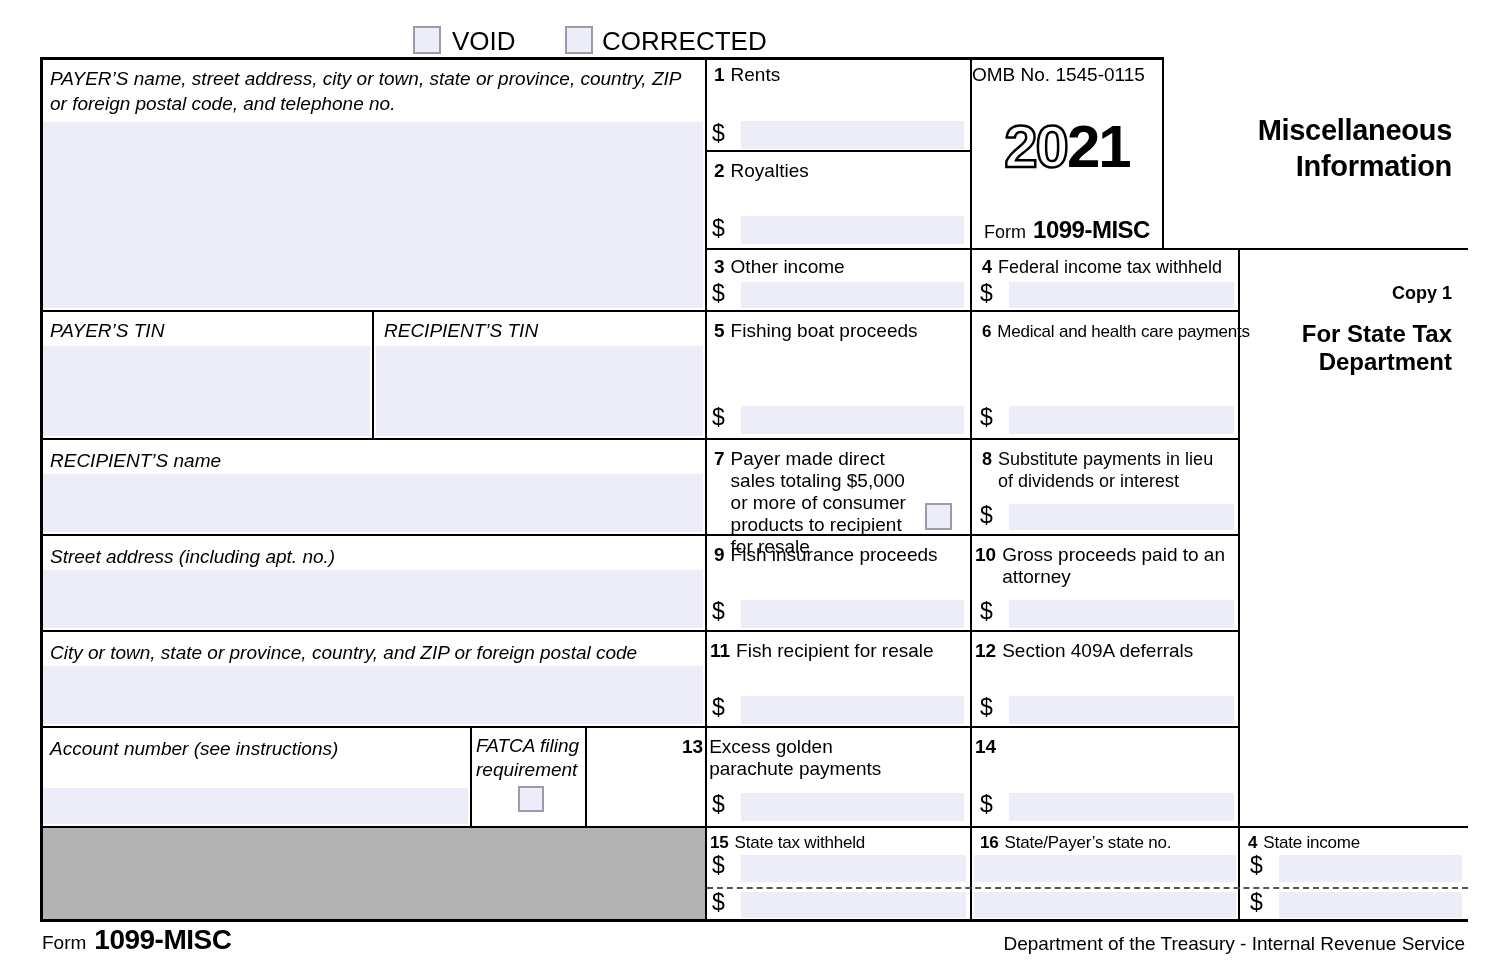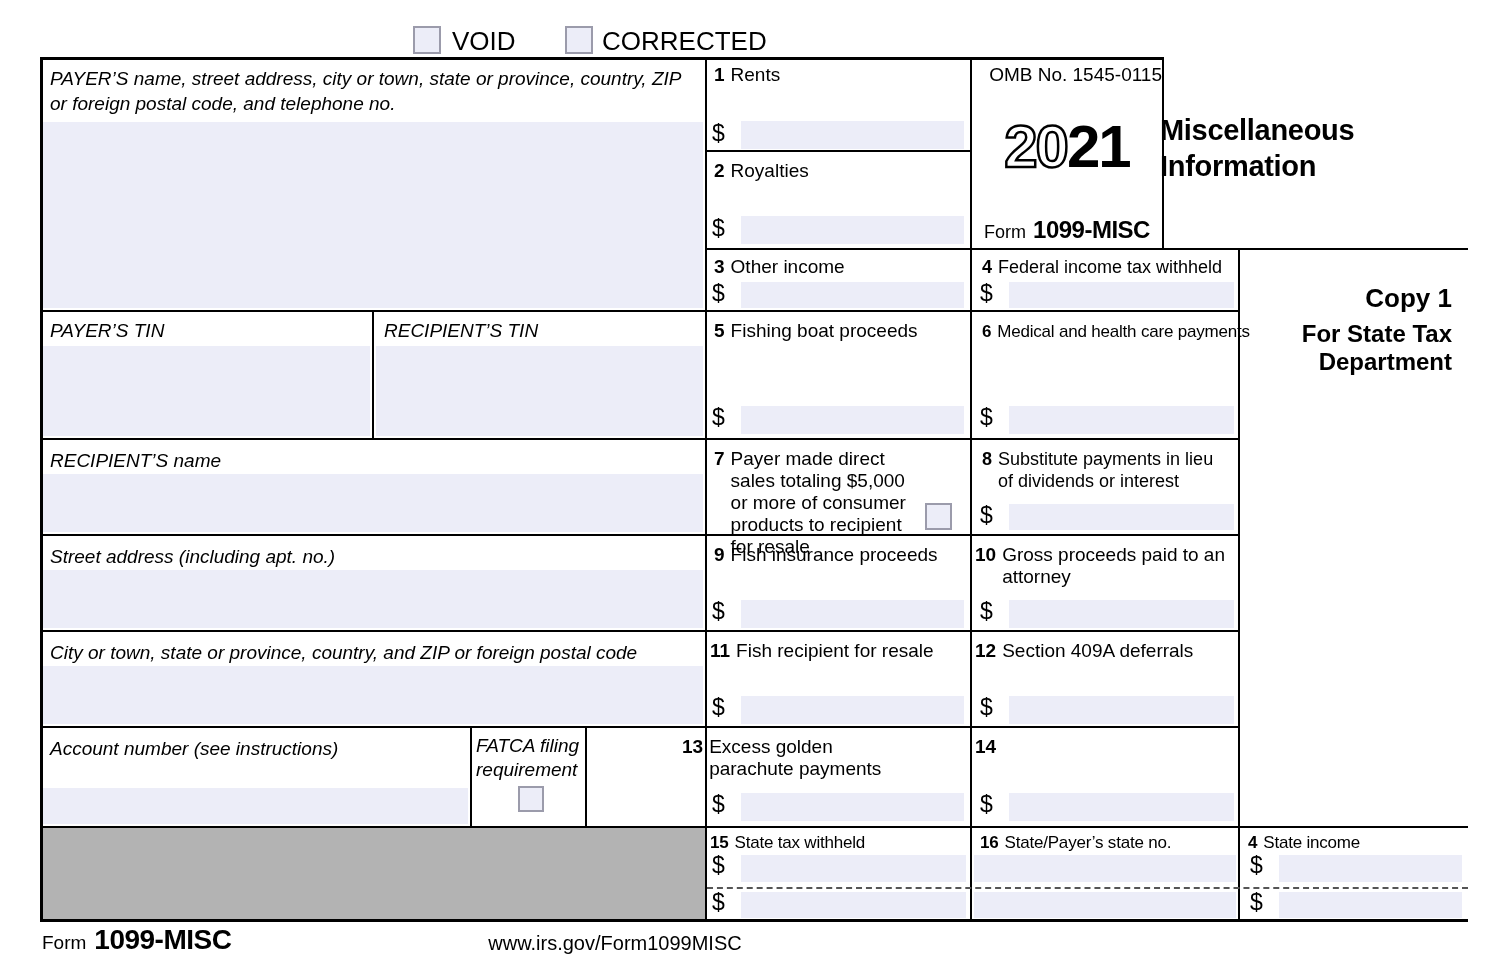--- a/index.html
+++ b/index.html
@@ -10,26 +10,26 @@
   .input-strip{position:absolute;background:var(--input-bg,#ecedf8);}
   .checkbox{position:absolute;background:var(--input-bg,#ecedf8);border:2px solid var(--cb-border,#9b9bab);box-sizing:border-box;}
   .grayblock{position:absolute;background:var(--gray-block,#b3b3b3);}
   .toplabel{position:absolute;font-size:26px;line-height:28px;}
   .plain-lbl{position:absolute;font-size:19px;line-height:25px;font-style:italic;}
   .lbl-row{position:absolute;display:flex;gap:6px;font-size:19px;line-height:22px;}
   .lbl-row .num{font-weight:bold;white-space:nowrap;}
   .lbl-row.condensed{font-size:17px;letter-spacing:-0.2px;}
   .lbl-row.nowrap .txt{white-space:nowrap;}
   .dollar{position:absolute;font-size:23px;line-height:24px;}
-  .omb{position:absolute;text-align:right;font-size:19px;}
+  .omb{position:absolute;text-align:left;font-size:19px;}
   .form-badge{position:absolute;display:flex;justify-content:center;align-items:baseline;gap:7px;}
   .form-badge .small{font-size:18px;}
   .form-badge .big{font-size:24px;font-weight:bold;letter-spacing:-0.5px;}
-  .main-title{position:absolute;text-align:left;font-size:29px;font-weight:bold;line-height:36px;letter-spacing:-0.3px;}
-  .copy-title{position:absolute;text-align:right;font-size:26px;font-weight:bold;}
+  .main-title{position:absolute;text-align:right;font-size:29px;font-weight:bold;line-height:36px;letter-spacing:-0.3px;}
+  .copy-title{position:absolute;text-align:right;font-size:18px;font-weight:bold;}
   .copy-sub{position:absolute;text-align:right;font-size:24px;font-weight:bold;line-height:28px;}
   .footer-form{position:absolute;display:flex;align-items:baseline;gap:8px;}
   .footer-form .small{font-size:19px;}
   .footer-form .big{font-size:28px;font-weight:bold;letter-spacing:-0.5px;}
   .footer-url{position:absolute;font-size:20px;text-align:center;}
   .footer-dept{position:absolute;font-size:19px;text-align:right;}
   .year-svg{position:absolute;}
 </style>
 </head>
 <body>
@@ -227,15 +227,15 @@
   </div>
   <div class="dollar" style="left:1250px;top:853px">$</div>
   <div class="input-strip" style="left:1279px;top:855px;width:183px;height:27px"></div>
   <div class="dollar" style="left:1250px;top:890px">$</div>
   <div class="input-strip" style="left:1279px;top:892px;width:183px;height:26px"></div>
 
   <div class="footer-form" style="left:42px;top:924px">
     <span class="small">Form</span>
     <span class="big">1099-MISC</span>
   </div>
-  <div class="footer-url" style="left:455px;top:932px;width:320px">www.irs.gov/Form1099MISC</div>
+  <div class="footer-dept" style="left:995px;top:933px;width:470px">Department of the Treasury - Internal Revenue Service</div>
 
 </div>
 
 </body></html>

